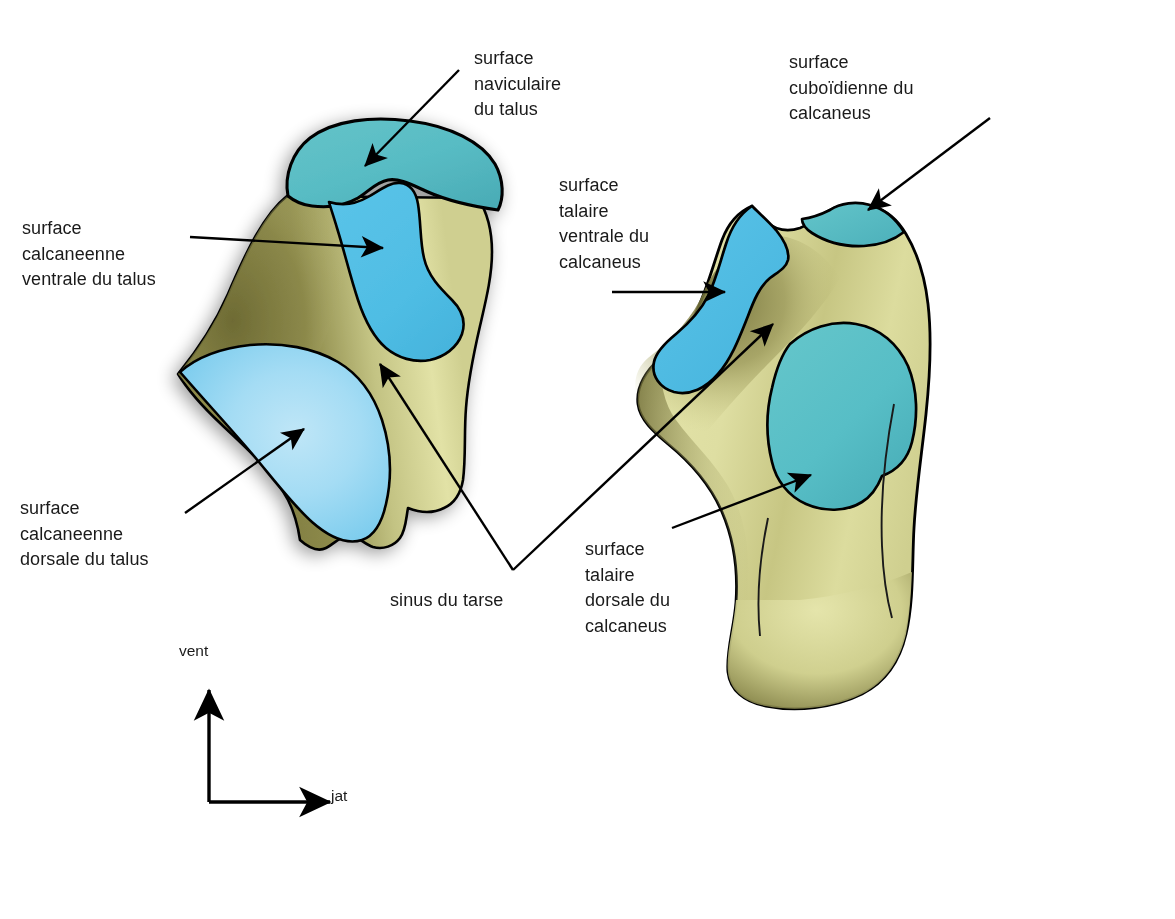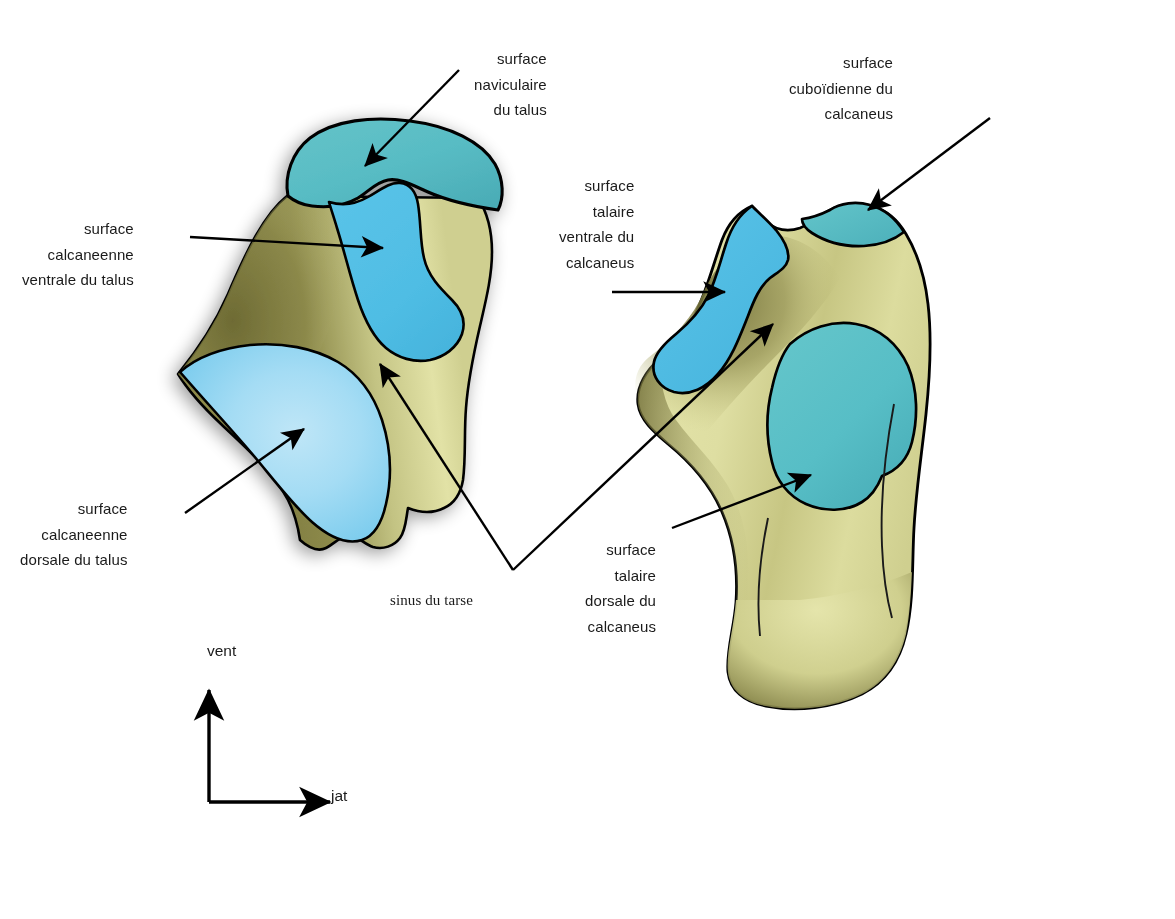--- a/index.html
+++ b/index.html
@@ -16,42 +16,41 @@
   }
   #figure {
     position: absolute;
     top: 0; left: 0;
     width: 1175px;
     height: 919px;
   }
   .lbl {
     position: absolute;
     font-family: "Liberation Sans", sans-serif;
-    font-size: 15px;
+    font-size: 18px;
     line-height: 25.5px;
     color: #1a1a1a;
     white-space: pre;
     letter-spacing: 0.1px;
-    text-align: right;
   }
   .axis-lbl {
     position: absolute;
     font-family: "Liberation Sans", sans-serif;
     font-size: 15.5px;
     color: #1a1a1a;
     white-space: pre;
   }
   #lbl-navicular  { left: 474px; top: 46px;  }
   #lbl-calc-vent  { left: 22px;  top: 216px; }
   #lbl-calc-dors  { left: 20px;  top: 496px; }
   #lbl-tal-vent   { left: 559px; top: 173px; }
   #lbl-cuboid     { left: 789px; top: 50px;  }
   #lbl-tal-dors   { left: 585px; top: 537px; }
-  #lbl-sinus      { left: 390px; top: 588px; font-family: Liberation Serif, serif; }
-  #lbl-vent       { left: 179px; top: 642px; margin-left: 28px; }
+  #lbl-sinus      { left: 390px; top: 588px; }
+  #lbl-vent       { left: 179px; top: 642px; }
   #lbl-jat        { left: 331px; top: 787px; }
 </style>
 </head>
 <body>
 
 <svg id="figure" viewBox="0 0 1175 919">
   <defs>
 
     <linearGradient id="gTalusBody" x1="0.06" y1="0.42" x2="0.88" y2="0.30">
       <stop offset="0%" stop-color="#8f8c4c"></stop>

